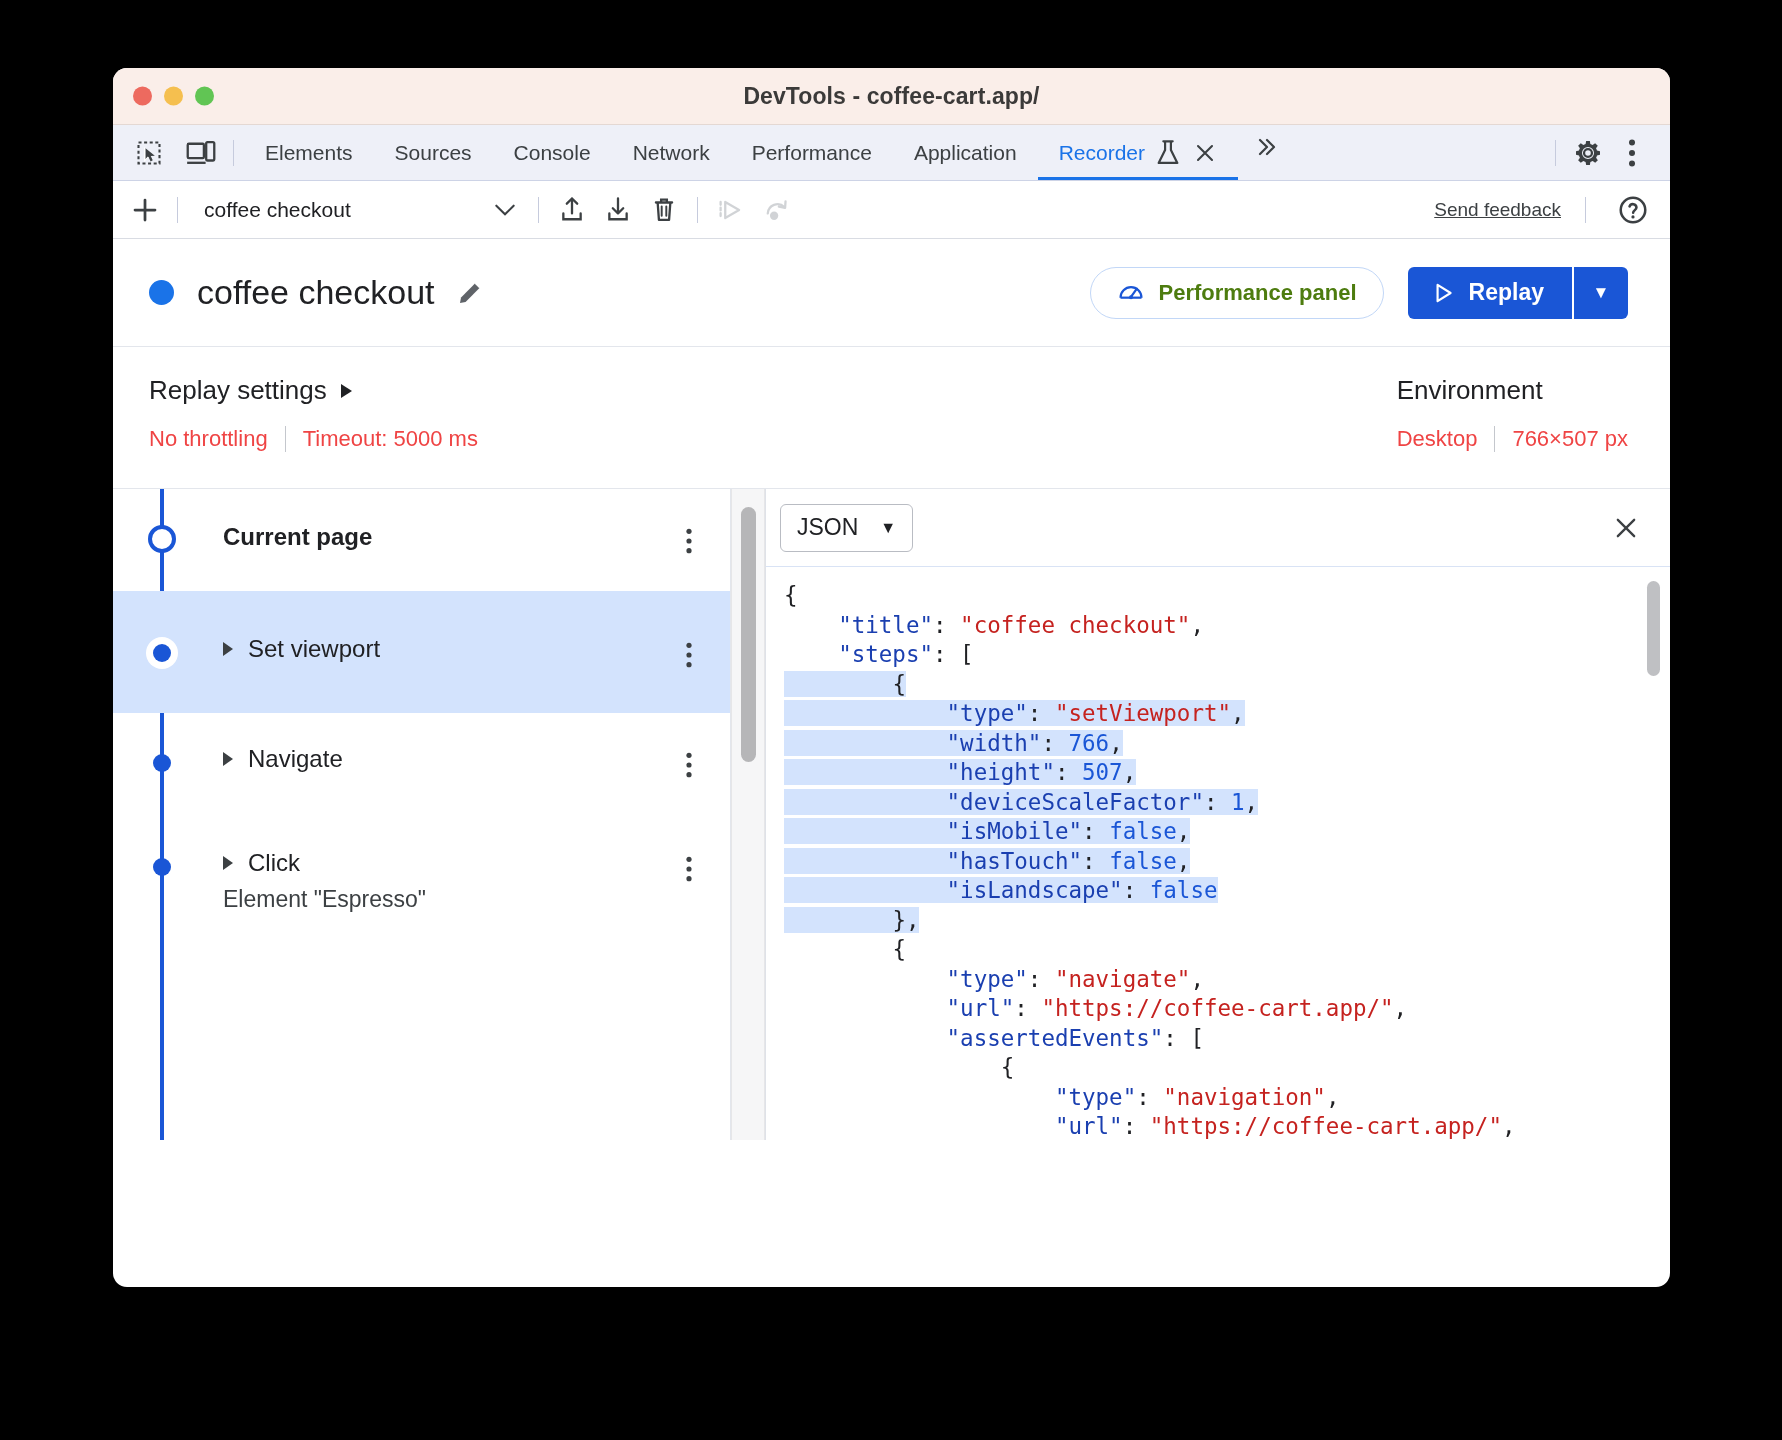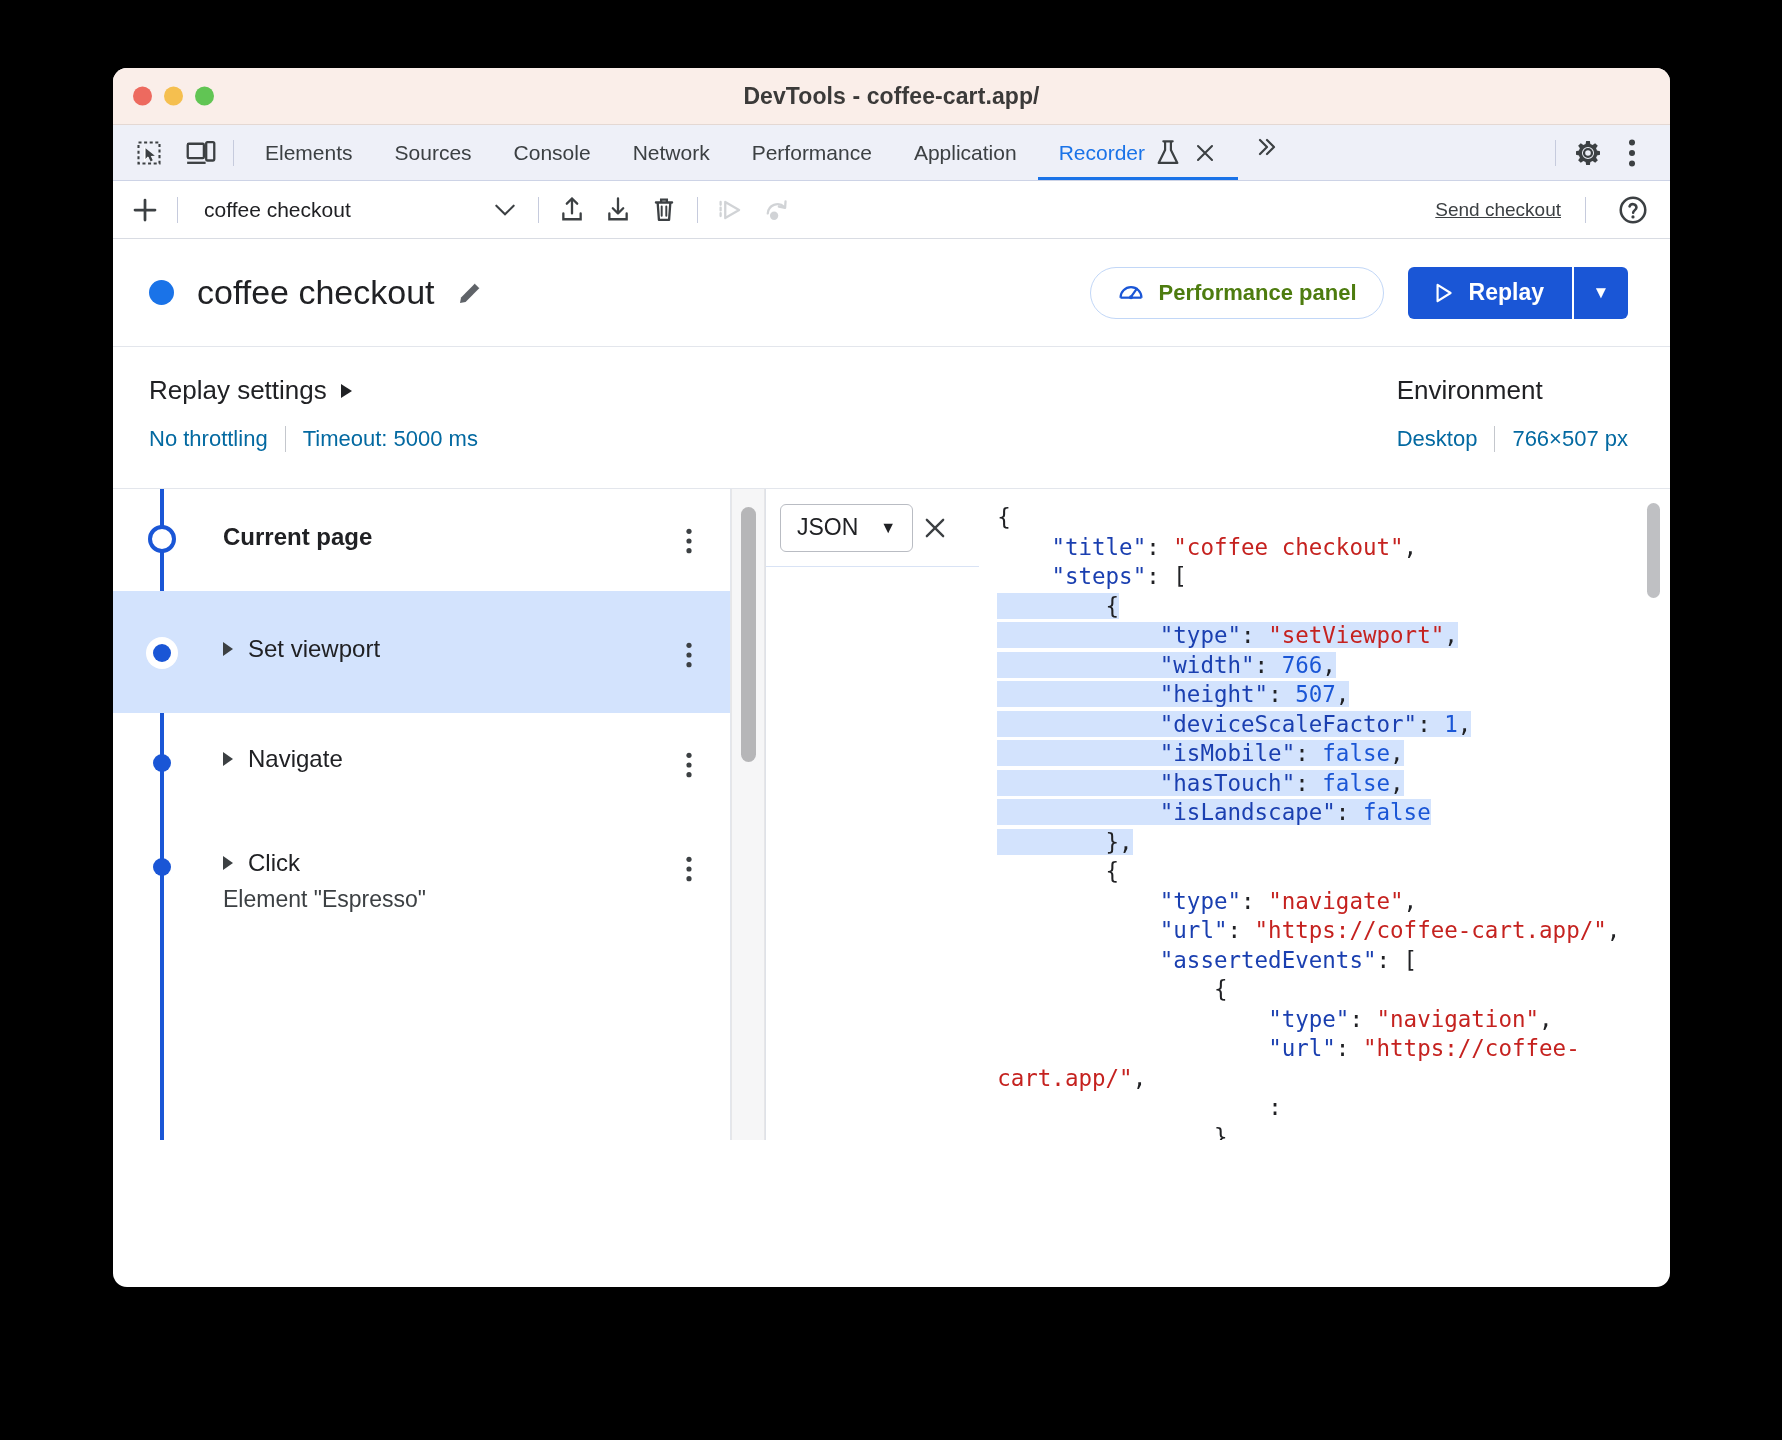--- a/index.html
+++ b/index.html
@@ -206,21 +206,21 @@
   .settings-left { flex: 0 0 auto; }
   .settings-right { margin-left: auto; text-align: left; }
   .ss-title {
     font-size: 26px; color: #202124;
     display: flex; align-items: center; gap: 14px;
     cursor: pointer;
   }
   .ss-title.static { cursor: default; }
   .ss-sub {
     margin-top: 20px;
-    font-size: 22px; color: #0369a1;
+    font-size: 22px; color: #ef4444;
     display: flex; align-items: flex-end;
   }
   .ss-sub .sep {
     width: 1px; height: 26px; background: #c4c7cd; margin: 0 17px;
   }
   .caret-r {
     width: 0; height: 0;
     border-left: 11px solid #202124;
     border-top: 7px solid transparent;
     border-bottom: 7px solid transparent;
@@ -324,21 +324,21 @@
     position: absolute;
     left: 9px; top: 18px;
     width: 15px; height: 255px;
     border-radius: 8px;
     background: #b6b6b8;
   }
 
   
   .jsonpanel {
     flex: 1 1 auto;
-    display: flex; flex-direction: row;
+    display: flex; flex-direction: column;
     min-width: 0;
     background: #fff;
     border-left: 1px solid #dfe2e8;
   }
   .json-toolbar {
     height: 78px;
     display: flex; align-items: center;
     padding: 0 22px 0 14px;
     border-bottom: 1px solid #d9e3f5;
     flex: 0 0 auto;
@@ -532,21 +532,21 @@
       </div>
       <div class="tb-icon disabled">
         <svg width="30" height="28" viewBox="0 0 26 24">
           <path d="M5 15 a8.5 8.5 0 0 1 14.4 -5.6" fill="none" stroke="#9aa0a6" stroke-width="2" stroke-linecap="round"></path>
           <path d="M20.4 4.5 L20 10.2 L14.6 9" fill="none" stroke="#9aa0a6" stroke-width="2" stroke-linejoin="round" stroke-linecap="round"></path>
           <circle cx="10.5" cy="17" r="3.6" fill="#9aa0a6"></circle>
         </svg>
       </div>
 
       <div class="toolbar-right">
-        <span class="feedback-link">Send checkout</span>
+        <span class="feedback-link">Send feedback</span>
         <div class="vsep"></div>
         <div class="tb-icon">
           <svg width="32" height="32" viewBox="0 0 24 24">
             <circle cx="12" cy="12" r="9.2" fill="none" stroke="#3c4043" stroke-width="1.9"></circle>
             <path d="M9.4 9.3 a2.7 2.7 0 0 1 5.2 0.9 c0 1.7 -2.5 2.1 -2.5 3.9" fill="none" stroke="#3c4043" stroke-width="1.9" stroke-linecap="round"></path>
             <circle cx="12" cy="17.2" r="1.2" fill="#3c4043"></circle>
           </svg>
         </div>
       </div>
     </div>

